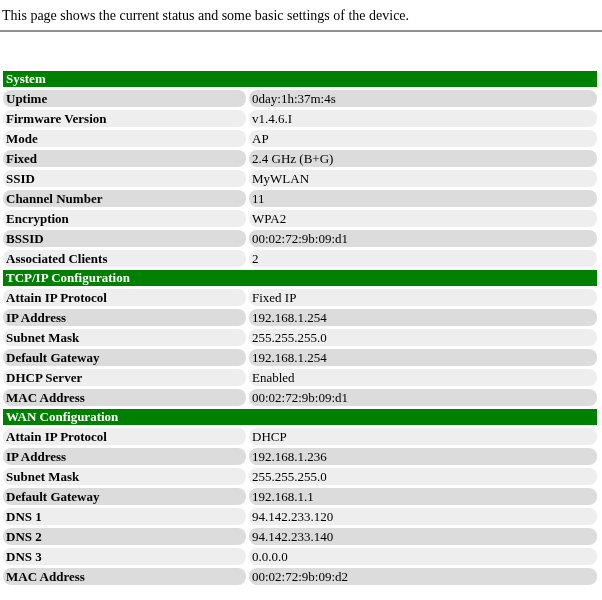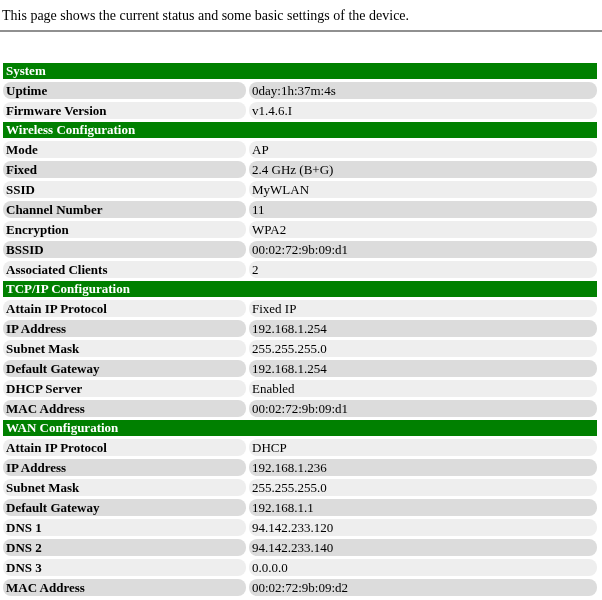--- a/index.html
+++ b/index.html
@@ -21,21 +21,21 @@
     margin: 7px 0 0 2px;
   }
   hr.rule {
     margin: 6px 0 0 0;
     border: 0;
     height: 2px;
     background: var(--rule-color, #909090);
   }
   table.status-table {
     width: 600px;
-    margin-top: 28px;
+    margin-top: 36px;
     border-collapse: separate;
     border-spacing: 3px;
     table-layout: fixed;
   }
   table.status-table td {
     font-size: 13px;
     padding: 0 2px 0 3px;
     vertical-align: middle;
     overflow: hidden;
     white-space: nowrap;
@@ -79,23 +79,20 @@
     </tr>
     <tr class="row dark">
       <td class="label">Uptime</td>
       <td class="value">0day:1h:37m:4s</td>
     </tr>
     <tr class="row light">
       <td class="label">Firmware Version</td>
       <td class="value">v1.4.6.I</td>
     </tr>
 
-    <tr class="section-header">
-      <td colspan="2">Wireless Configuration</td>
-    </tr>
     <tr class="row light">
       <td class="label">Mode</td>
       <td class="value">AP</td>
     </tr>
     <tr class="row dark">
       <td class="label">Fixed</td>
       <td class="value">2.4 GHz (B+G)</td>
     </tr>
     <tr class="row light">
       <td class="label">SSID</td>

